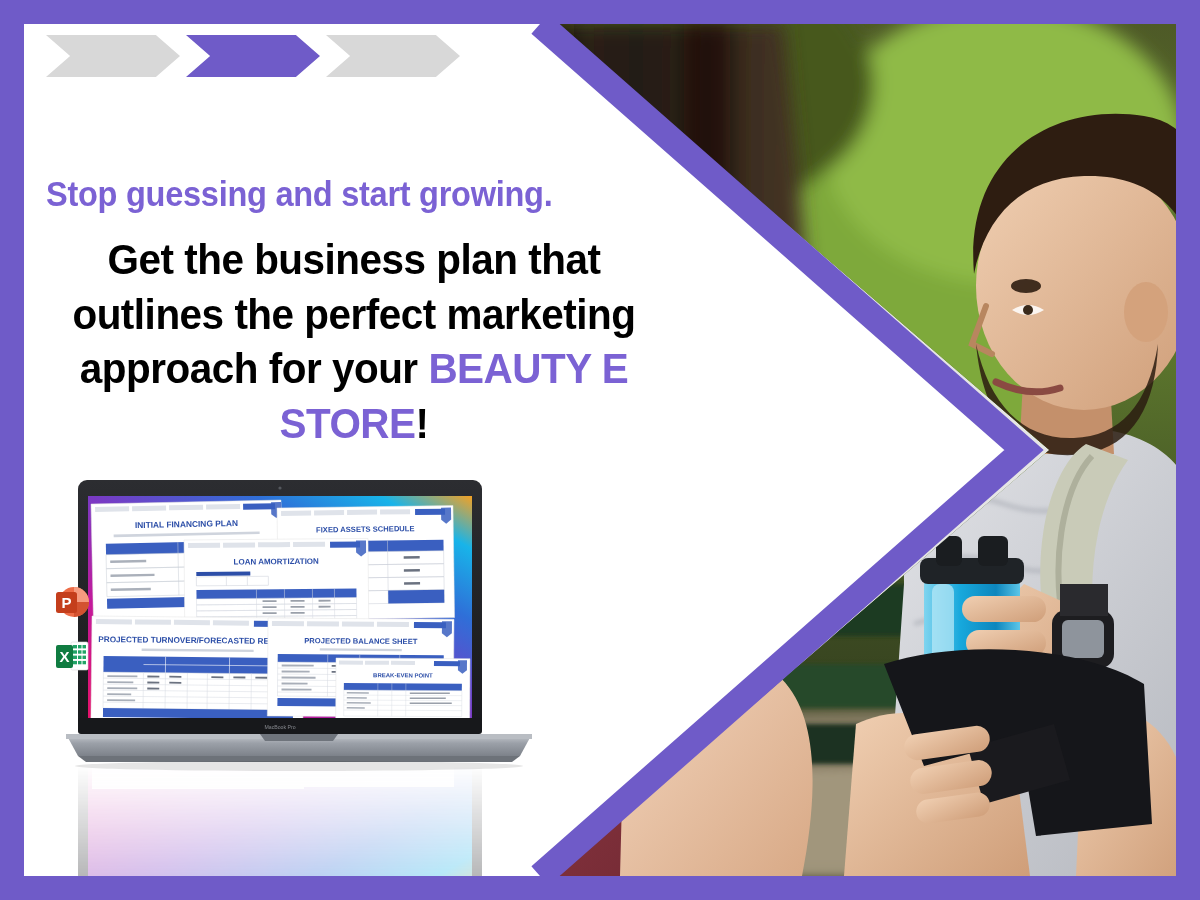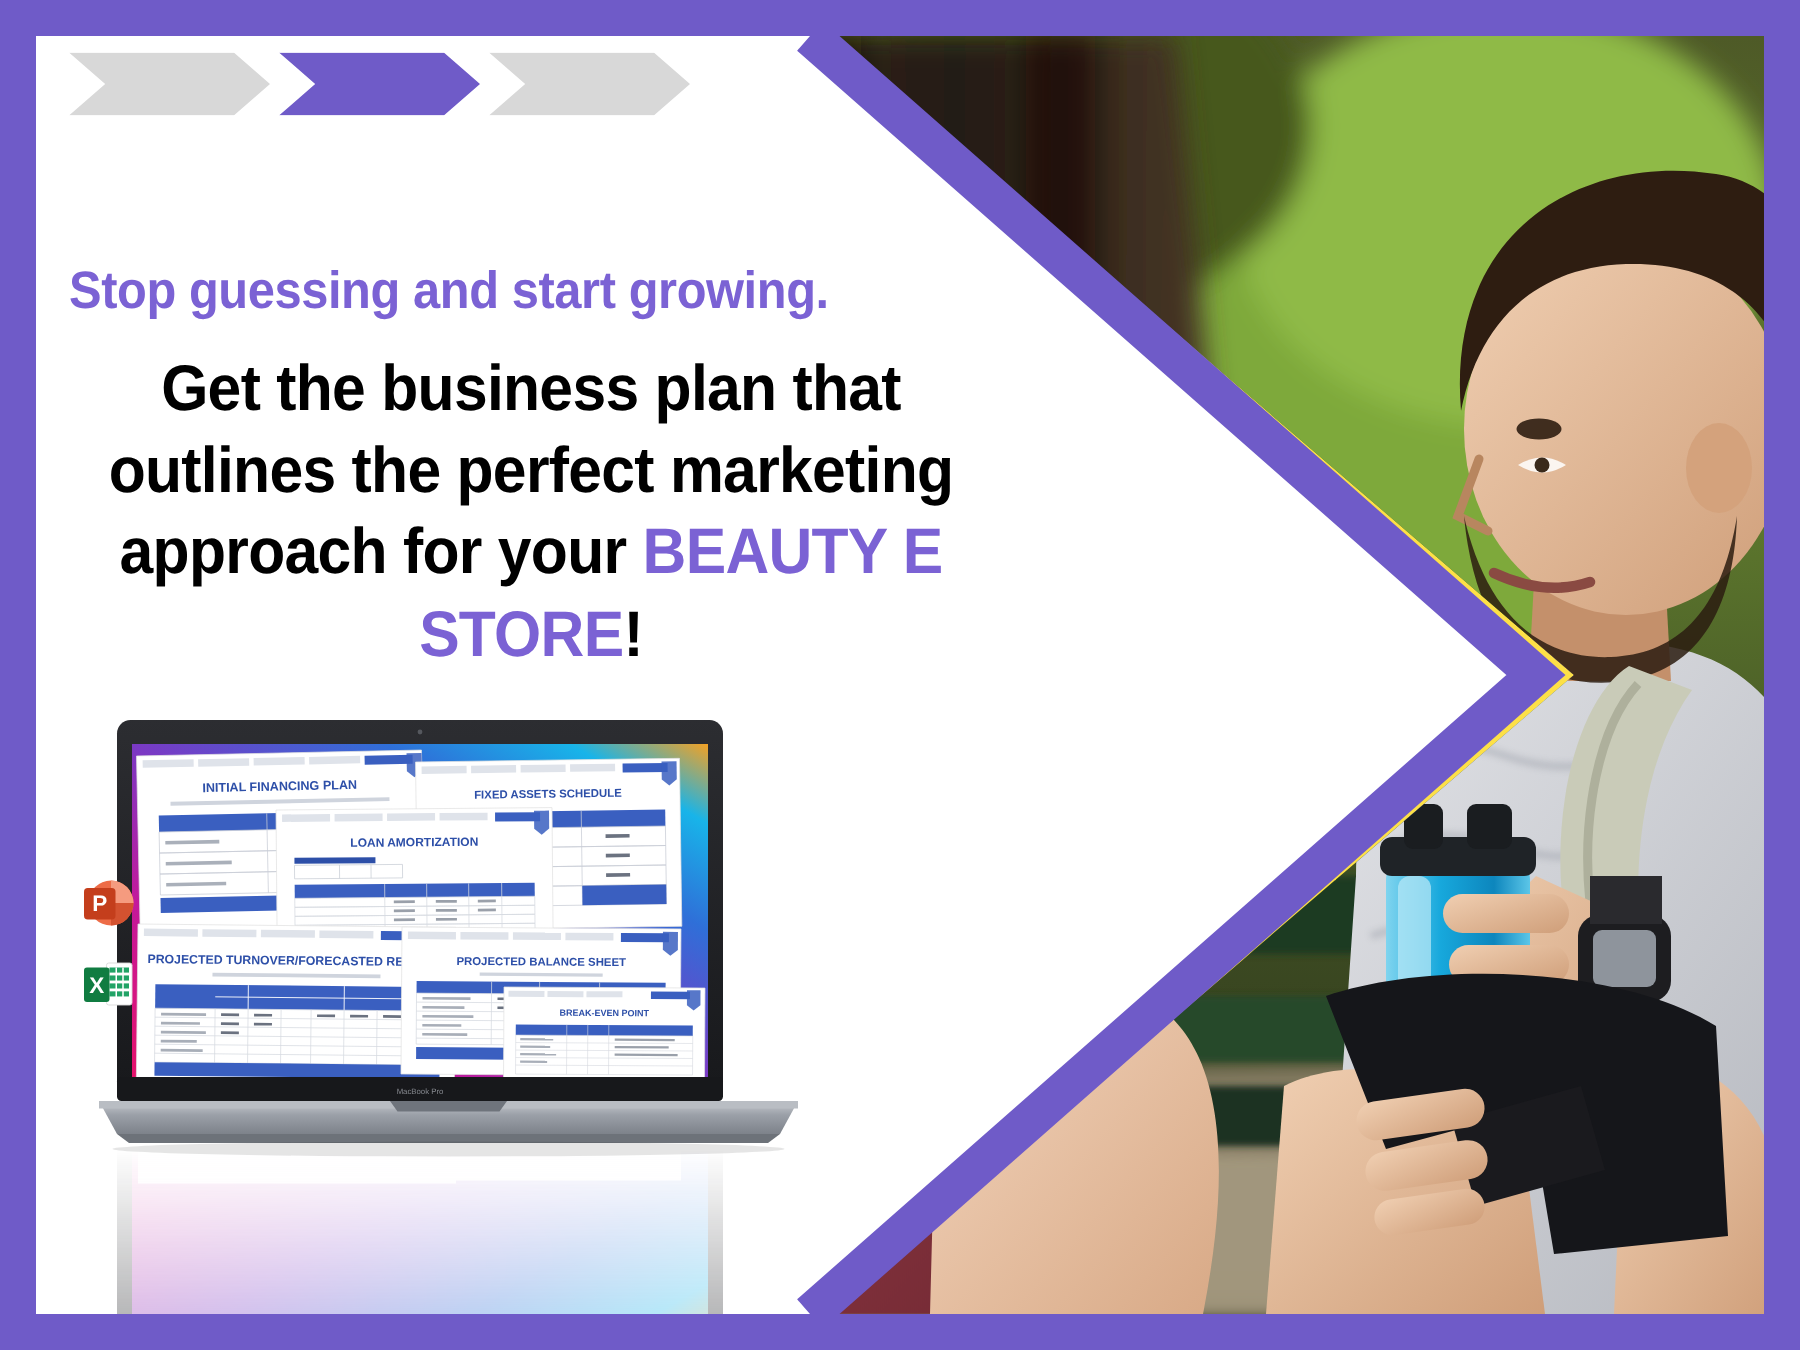--- a/index.html
+++ b/index.html
@@ -13,21 +13,21 @@
     position:relative;
     width:1200px;height:900px;
     background:#6f5bc8;
     overflow:hidden;
   }
   
   .canvas{
     position:absolute;
     left:24px;top:24px;
     width:1152px;height:852px;
-    background:#fde047;
+    background:#e5e5e5;
     overflow:hidden;
   }
 
   
   .photo{
     position:absolute;
     left:0;top:0;
     width:1152px;height:852px;
     overflow:hidden;
     

